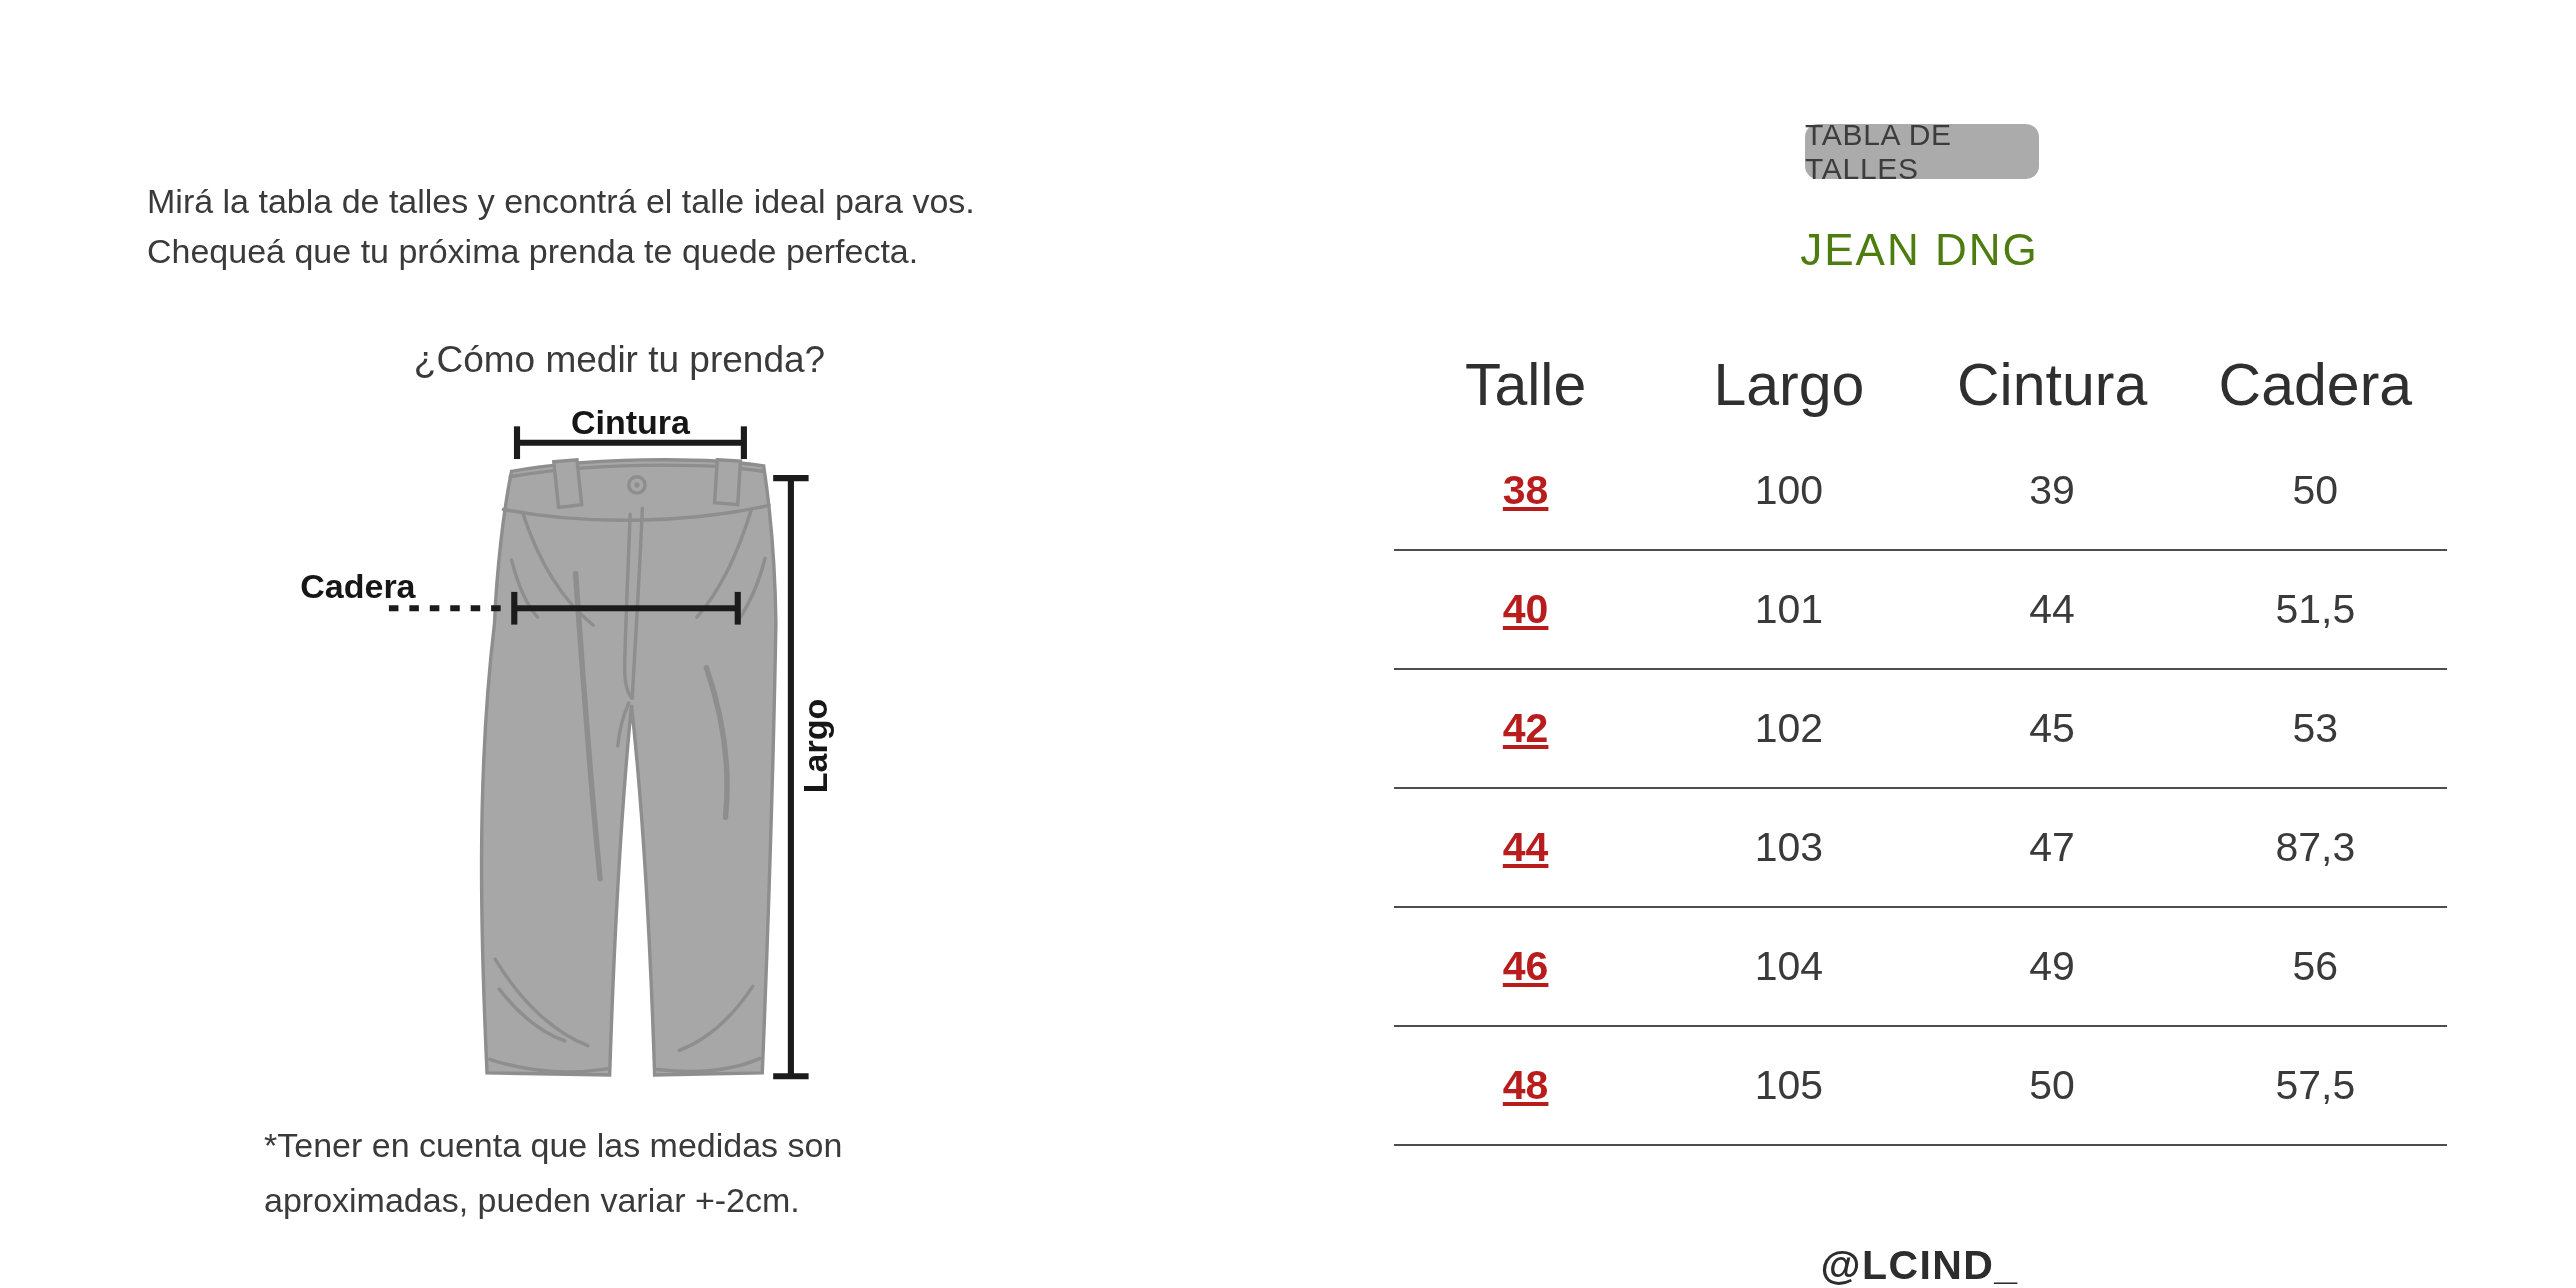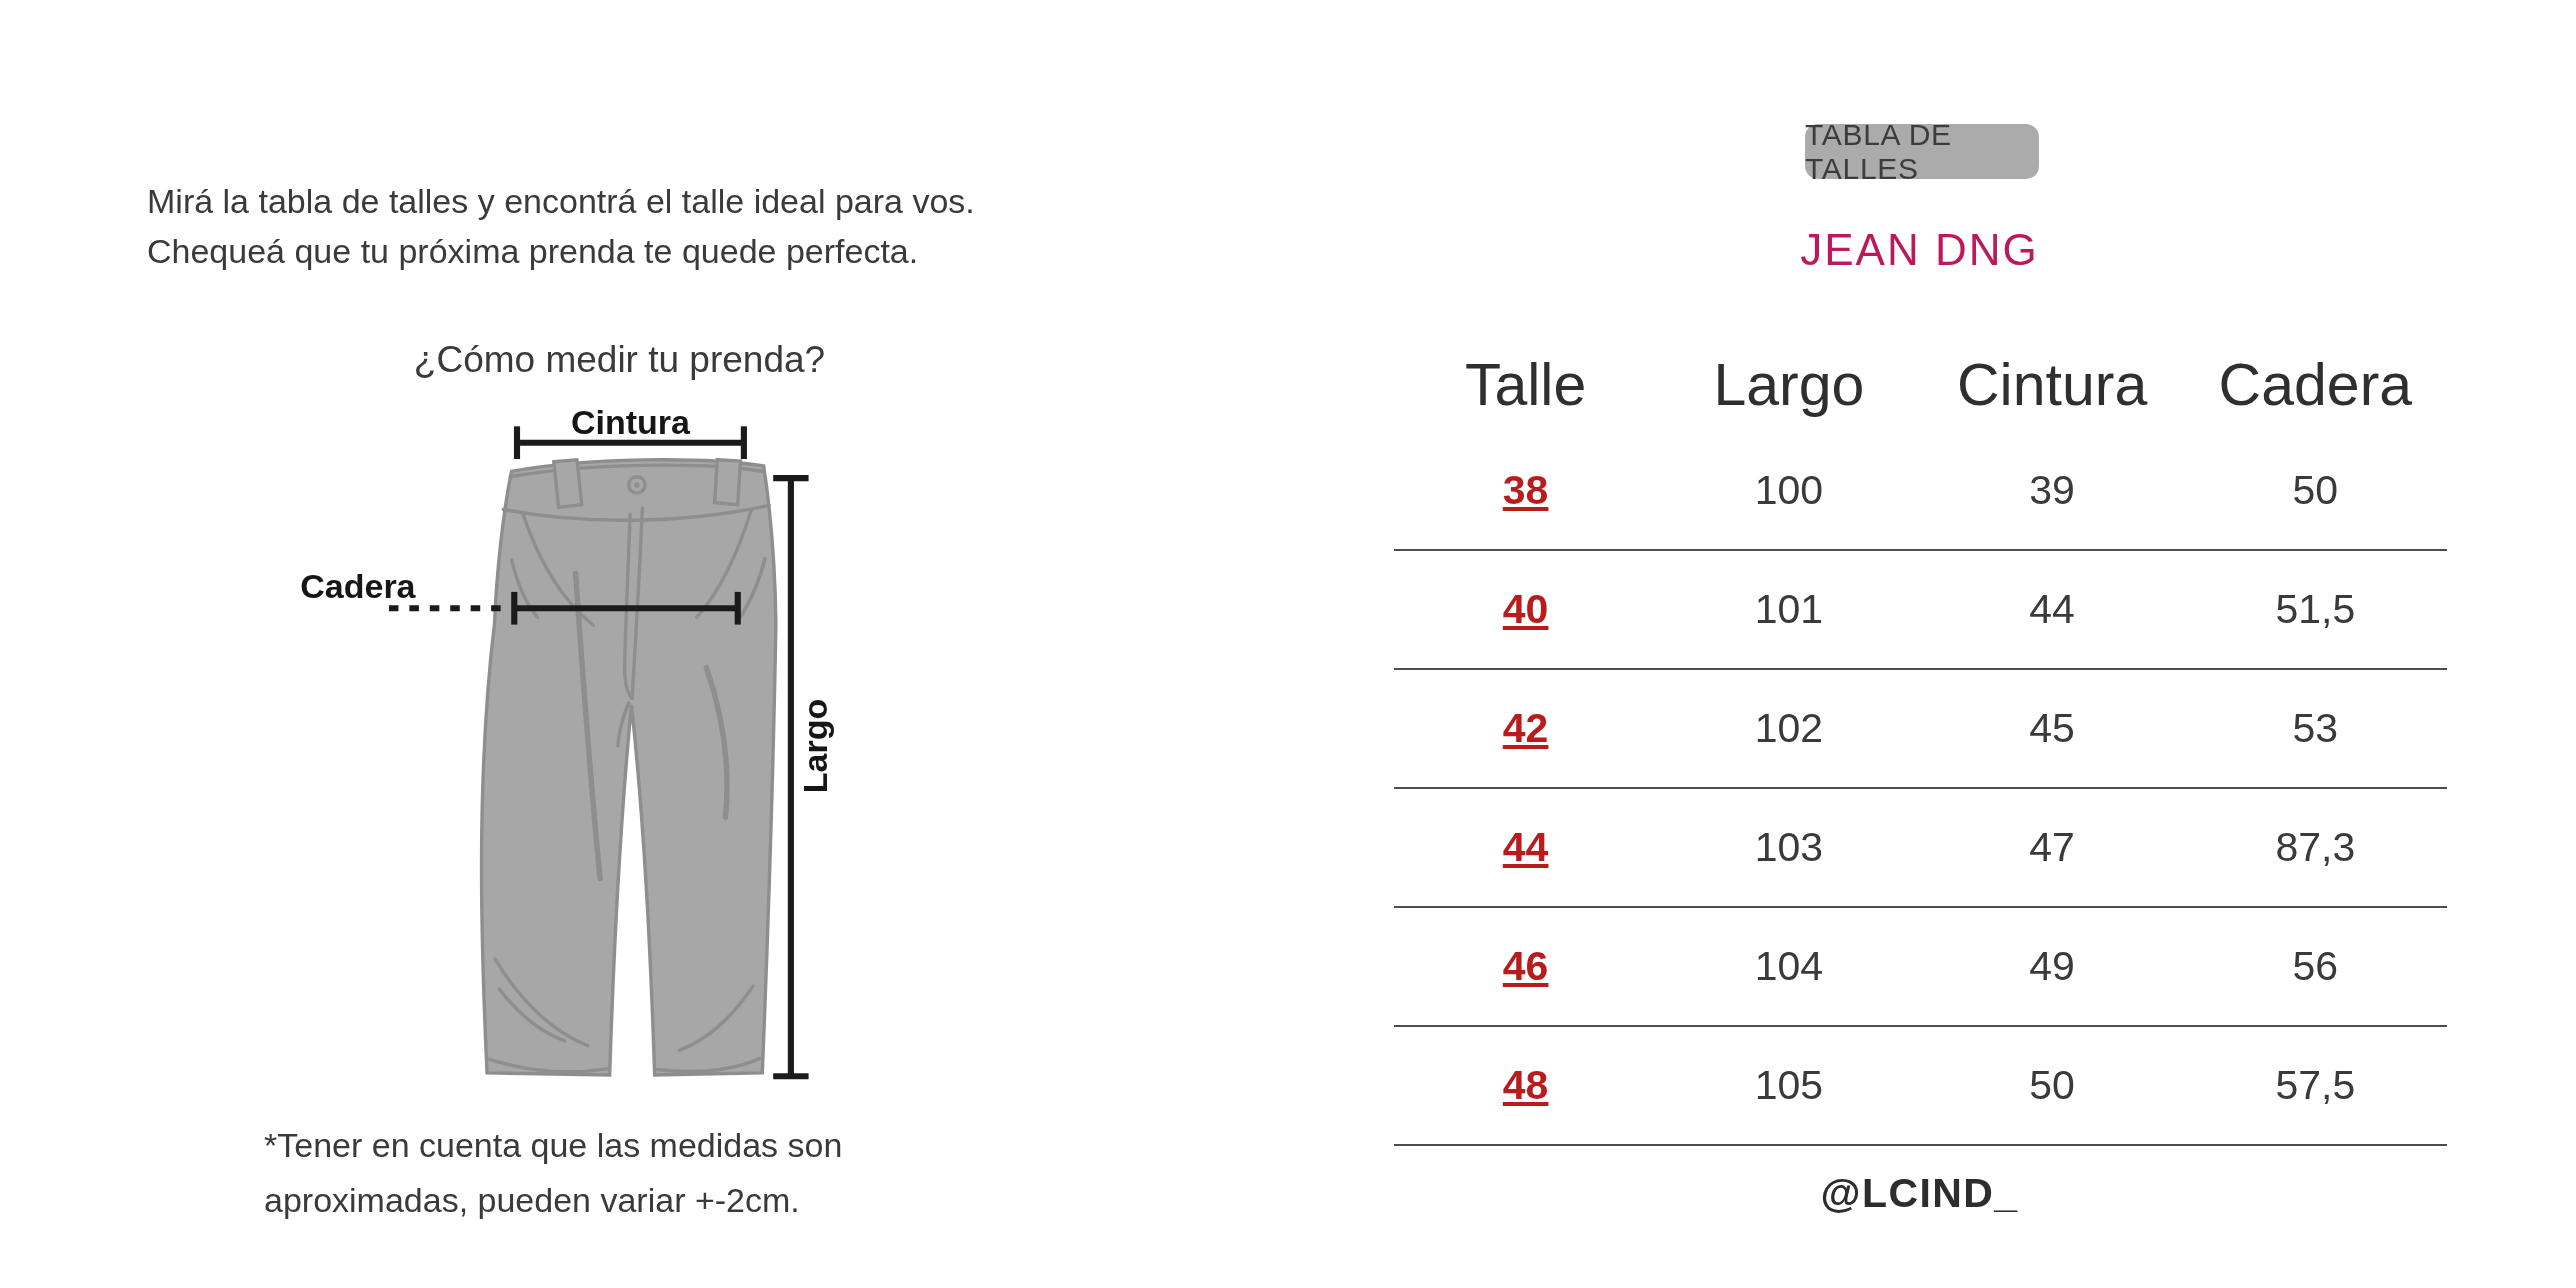--- a/index.html
+++ b/index.html
@@ -30,28 +30,28 @@
   .pants-part{fill:var(--pants-fill);stroke:var(--pants-outline);stroke-width:5;}
   .detail{fill:none;stroke:var(--pants-outline);stroke-width:5;stroke-linecap:round;}
   .detail-bold{fill:none;stroke:var(--pants-outline);stroke-width:8;stroke-linecap:round;}
   .measure{stroke:var(--measure-line);stroke-width:9;}
   
   .badge{
     position:absolute;left:1805px;top:124px;width:234px;height:55px;border-radius:13px;
     background:var(--badge-bg);display:flex;align-items:center;justify-content:center;
     font-size:30px;letter-spacing:0.7px;color:#3c3c3c;
   }
-  .product{position:absolute;left:1596px;top:225px;width:647px;text-align:center;font-size:44px;letter-spacing:2px;color:#be185d;}
+  .product{position:absolute;left:1596px;top:225px;width:647px;text-align:center;font-size:44px;letter-spacing:2px;color:#4d7c0f;}
   .size-table{position:absolute;left:1394px;top:337px;width:1053px;}
   .header-row{display:grid;grid-template-columns:repeat(4,1fr);height:95px;align-items:center;}
   .header-cell{text-align:center;font-size:59px;color:var(--heading);}
   .row{display:grid;grid-template-columns:repeat(4,1fr);height:117px;align-items:center;border-bottom:2px solid var(--row-divider);}
   .cell{text-align:center;font-size:41px;color:#3a3a3a;}
   .cell.talle{font-weight:bold;color:#b91c1c;text-decoration:underline;}
-  .handle{position:absolute;left:1596px;top:1170px;width:647px;text-align:center;font-size:41px;font-weight:bold;letter-spacing:1.4px;color:#2d2d2d;}
+  .handle{position:absolute;left:1596px;top:1242px;width:647px;text-align:center;font-size:41px;font-weight:bold;letter-spacing:1.4px;color:#2d2d2d;}
 </style>
 </head>
 <body>
 
 <div class="canvas">
 
   <div class="intro">
     <div>Mirá la tabla de talles y encontrá el talle ideal para vos.</div>
     <div>Chequeá que tu próxima prenda te quede perfecta.</div>
   </div>

